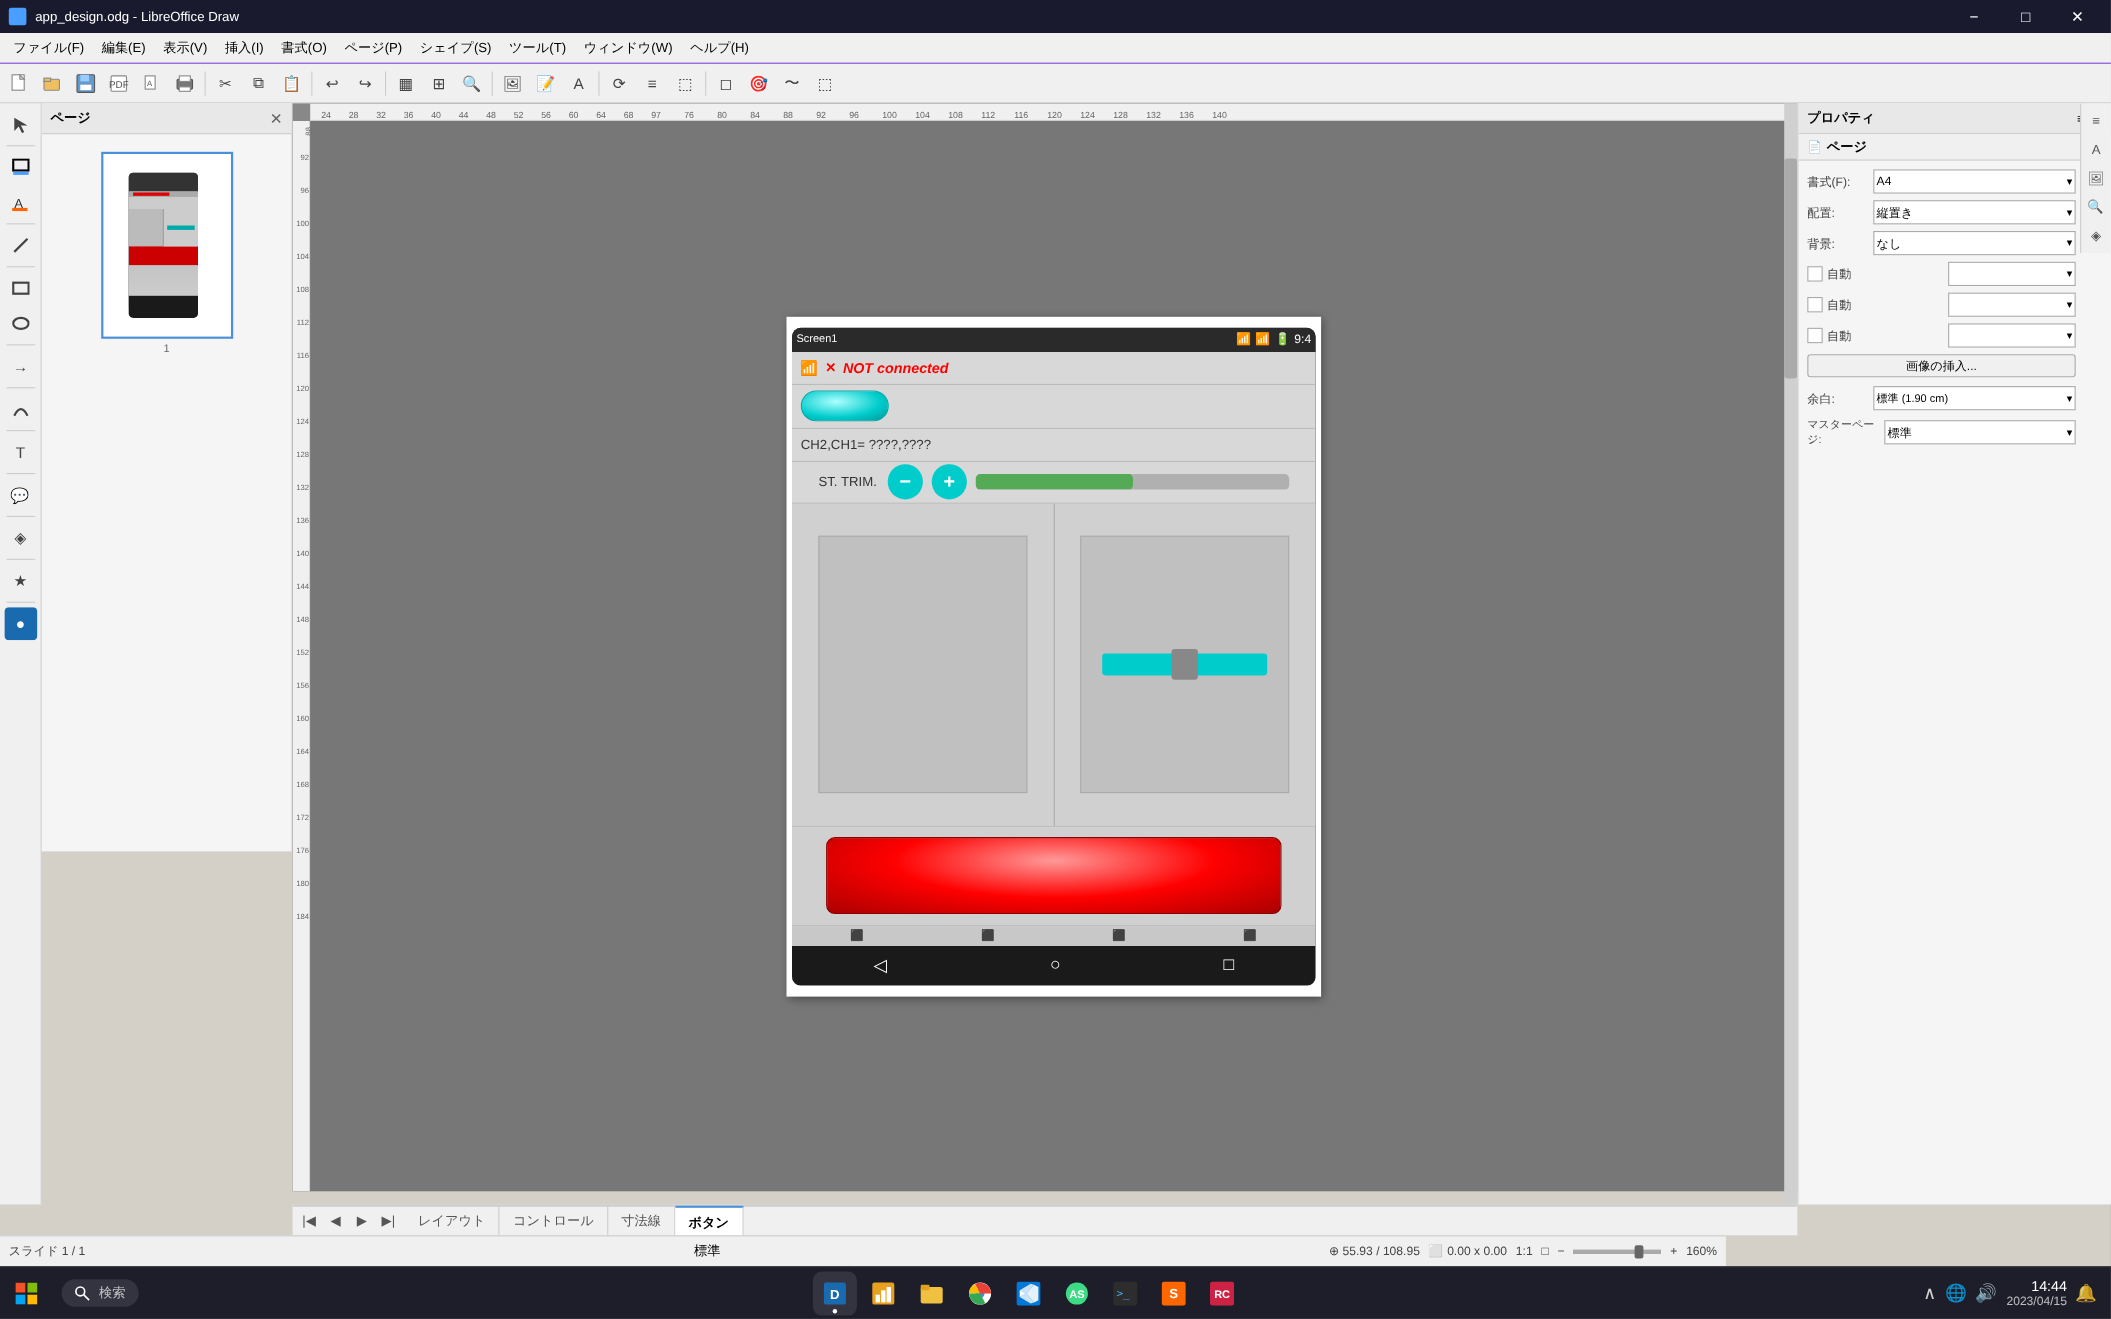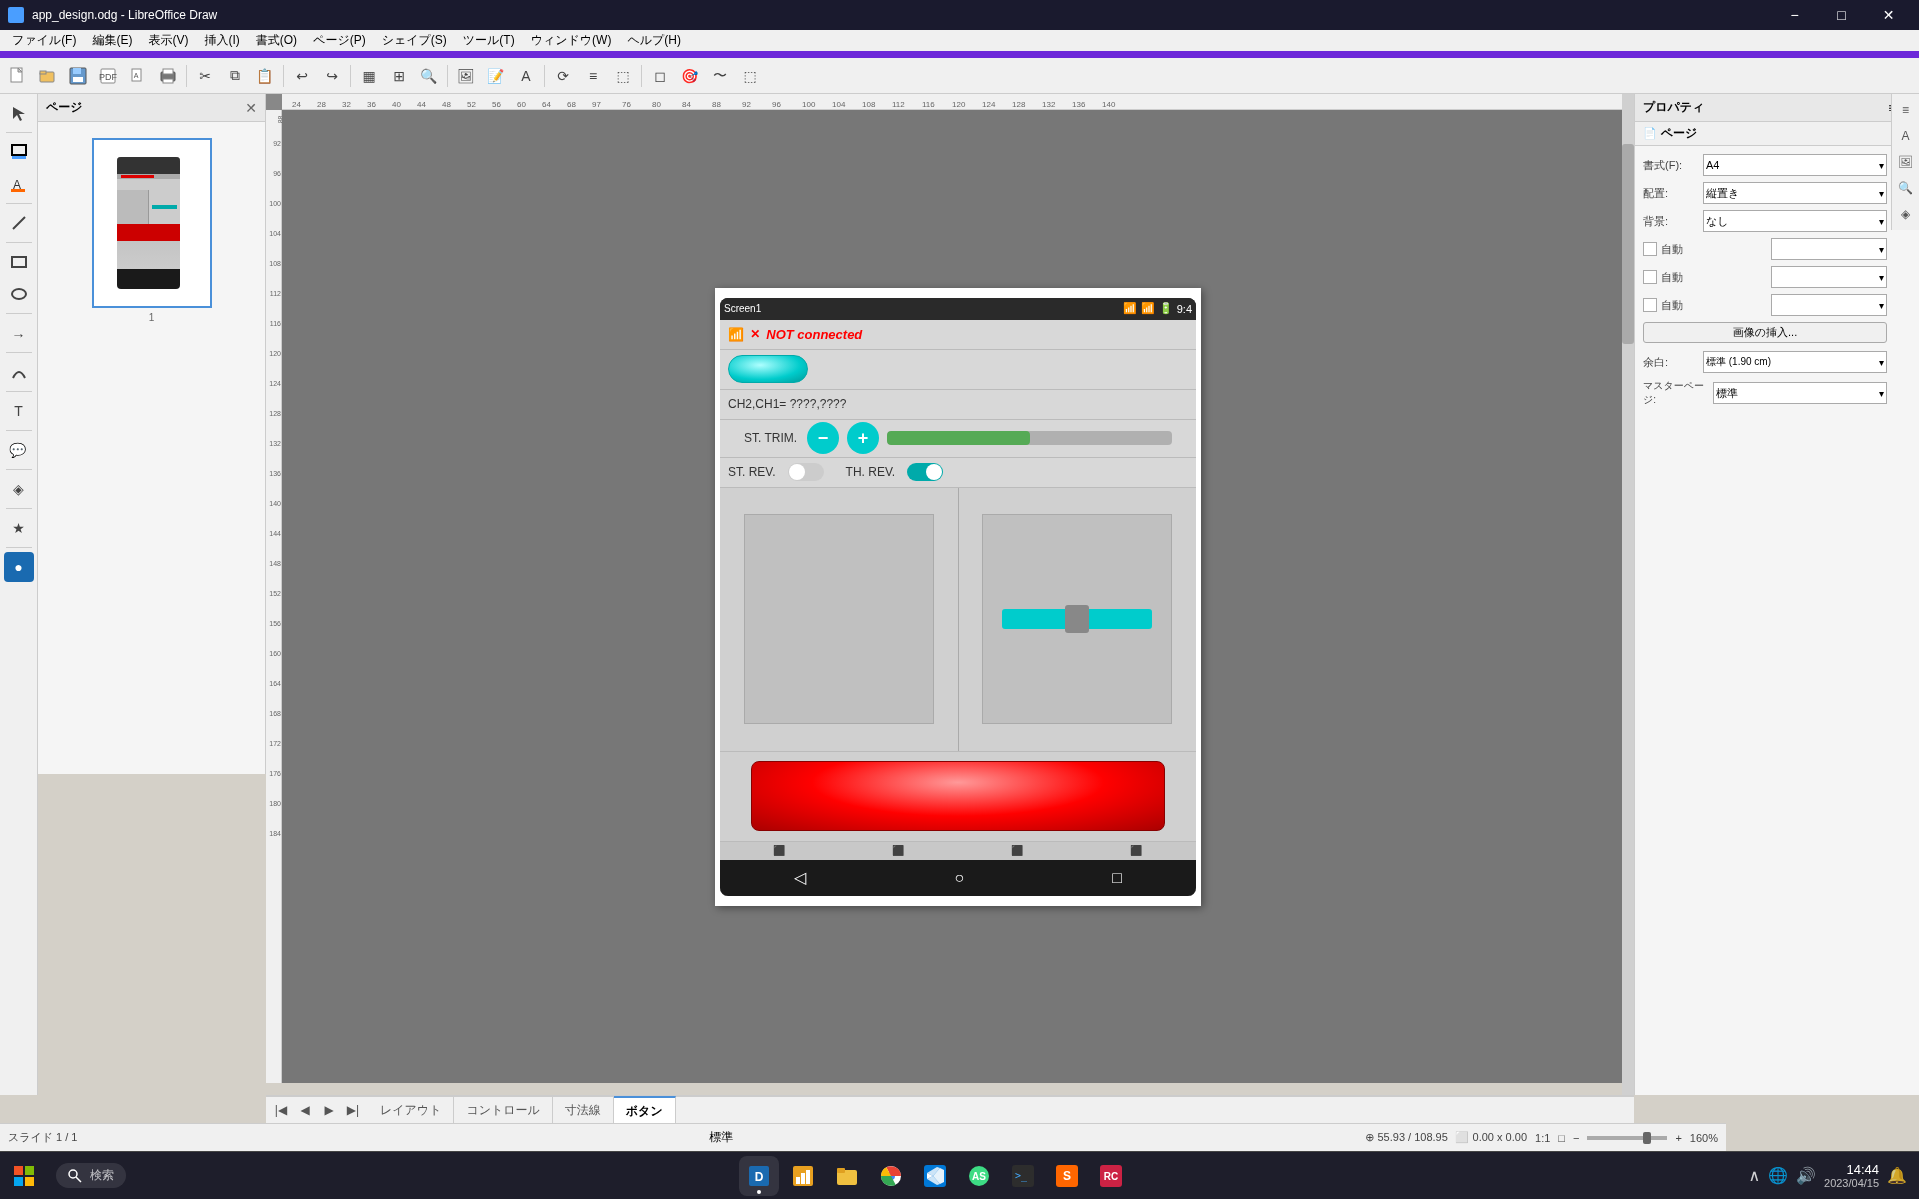--- a/index.html
+++ b/index.html
@@ -14,21 +14,21 @@
     #title-bar-left { display: flex; align-items: center; gap: 8px; }
     #title-bar-icon { width: 16px; height: 16px; background: #4a9eff; border-radius: 2px; }
     #title-bar-title { font-size: 12px; color: white; }
     #title-bar-controls { display: flex; gap: 2px; }
     .title-btn { width: 45px; height: 30px; display: flex; align-items: center; justify-content: center; cursor: pointer; font-size: 14px; color: white; }
 
     
     #menu-bar {
       position: absolute; top: 30px; left: 0; width: 1919px; height: 28px;
       background: #f0f0f0; display: flex; align-items: center; padding: 0 4px;
-      border-bottom: 7px solid #6d28d9;
+      border-bottom: 1px solid #6d28d9;
     }
     .menu-item { padding: 4px 8px; cursor: pointer; font-size: 12px; color: #000; }
 
     
     #toolbar {
       position: absolute; top: 58px; left: 0; width: 1919px; height: 36px;
       background: #f0f0f0; display: flex; align-items: center; padding: 0 4px; gap: 2px;
       border-bottom: 1px solid #ccc;
     }
     .toolbar-btn {
@@ -230,21 +230,21 @@
       flex: 1; height: 22px; border: 1px solid #aaa; background: white;
       font-size: 11px; padding: 0 2px; display: flex; align-items: center; justify-content: space-between; cursor: pointer;
     }
     .prop-select-arrow { font-size: 10px; }
     .prop-checkbox-row { display: flex; align-items: center; margin-bottom: 6px; }
     .prop-checkbox { width: 14px; height: 14px; border: 1px solid #aaa; background: white; margin-right: 4px; }
     .prop-checkbox-label { flex: 1; font-size: 11px; color: #444; }
 
     
     #status-bar {
-      position: absolute; bottom: 0; left: 0; width: 1726px; height: 28px;
+      position: absolute; bottom: 0; left: 0; width: 1569px; height: 28px;
       background: #f0f0f0; border-top: 1px solid #ccc; display: flex; align-items: center;
       padding: 0 8px; justify-content: space-between;
     }
     #status-left { font-size: 11px; color: #444; }
     #status-right { display: flex; align-items: center; gap: 8px; font-size: 11px; color: #444; }
 
     
     #bottom-tabs {
       position: absolute; bottom: 28px; left: 228px; right: 285px; height: 28px;
       background: #f0f0f0; border-top: 2px solid #ccc; display: flex; align-items: center;
@@ -617,30 +617,20 @@
 
           <div id="st-trim-row">
             <span id="st-trim-label">ST. TRIM.</span>
             <div id="trim-minus-btn">−</div>
             <div id="trim-plus-btn">+</div>
             <div id="trim-bar-area">
               <div id="trim-bar-fill"></div>
             </div>
           </div>
 
-          <div id="rev-row">
-            <span class="rev-label">ST. REV.</span>
-            <div class="toggle-switch">
-              <div class="toggle-knob"></div>
-            </div>
-            <span class="rev-label" style="margin-left:10px;">TH. REV.</span>
-            <div class="toggle-switch on">
-              <div class="toggle-knob"></div>
-            </div>
-          </div>
 
           <div id="joystick-area">
             <div id="left-joystick">
               <div id="left-stick-inner"></div>
             </div>
             <div id="right-joystick">
               <div id="right-stick-inner">
                 <div id="cyan-slider">
                   <div id="slider-thumb"></div>
                 </div>

